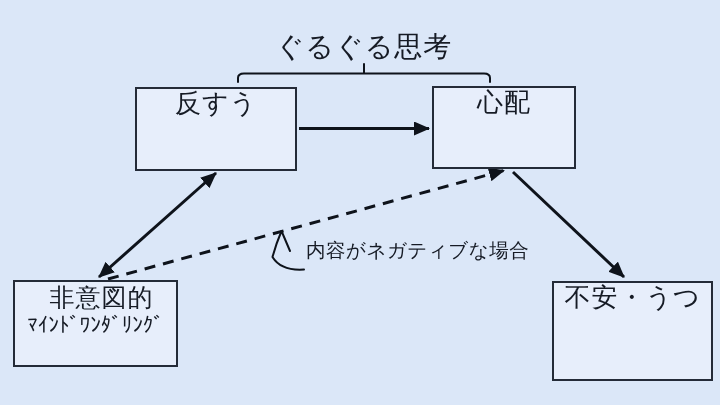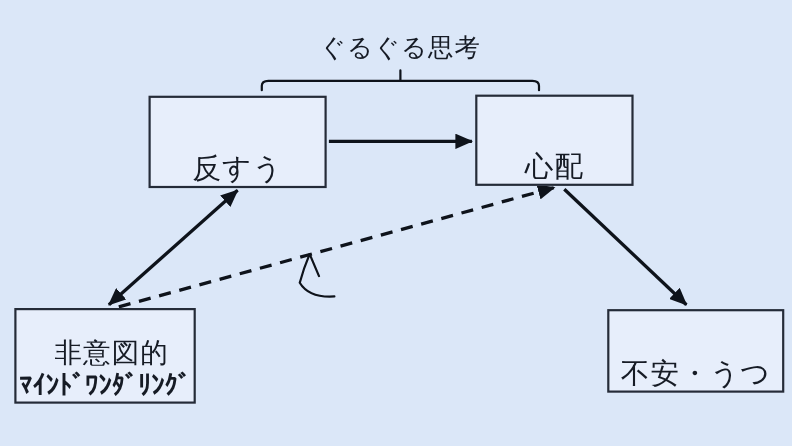--- a/index.html
+++ b/index.html
@@ -42,36 +42,36 @@
     stroke-linejoin: round;
   }
   .arrowhead-shape { fill: var(--line-color); }
   .node {
     position: absolute;
     background: var(--box-fill);
     border: 2.5px solid var(--box-border);
     display: flex;
     flex-direction: column;
     align-items: center;
-    justify-content: flex-end;
+    justify-content: flex-start;
     text-align: center;
     color: var(--text-color);
   }
   .node-label { font-size: 26px; line-height: 1.15; letter-spacing: 1px; }
   .node-rumination { left: 135px; top: 87px; width: 162px; height: 84px; }
   .node-worry { left: 432px; top: 86px; width: 144px; height: 83px; }
   .node-mind-wandering { left: 13px; top: 280px; width: 165px; height: 87px; }
-  .node-anxiety { left: 552px; top: 281px; width: 161px; height: 76px; }
+  .node-anxiety { left: 552px; top: 281px; width: 161px; height: 100px; }
   .mw-line1 { font-size: 25px; line-height: 1.25; letter-spacing: 1px; margin-left: 12px; }
-  .mw-line2 { font-size: 24px; line-height: 1.15; letter-spacing: 0px; font-weight: bold; }
+  .mw-line2 { font-size: 21px; line-height: 1.15; letter-spacing: 0px; }
   .bracket-label {
     position: absolute;
     left: 239px; top: 28px; width: 250px;
     text-align: center;
-    font-size: 23px;
+    font-size: 28px;
     letter-spacing: 1px;
     color: var(--text-color);
   }
   .annotation {
     position: absolute;
     left: 306px; top: 237px;
     font-size: 19.5px;
     line-height: 27px;
     letter-spacing: 0.5px;
     color: var(--text-color);
@@ -121,15 +121,16 @@
   <div class="node node-mind-wandering">
     <div class="mw-line1">非意図的</div>
     <div class="mw-line2">ﾏｲﾝﾄﾞﾜﾝﾀﾞﾘﾝｸﾞ</div>
   </div>
 
   <div class="node node-anxiety">
     <div class="node-label">不安・うつ</div>
   </div>
 
   <div class="annotation">
+    <div>内容がネガティブな場合</div>
   </div>
 
 </div>
 
 </body></html>

